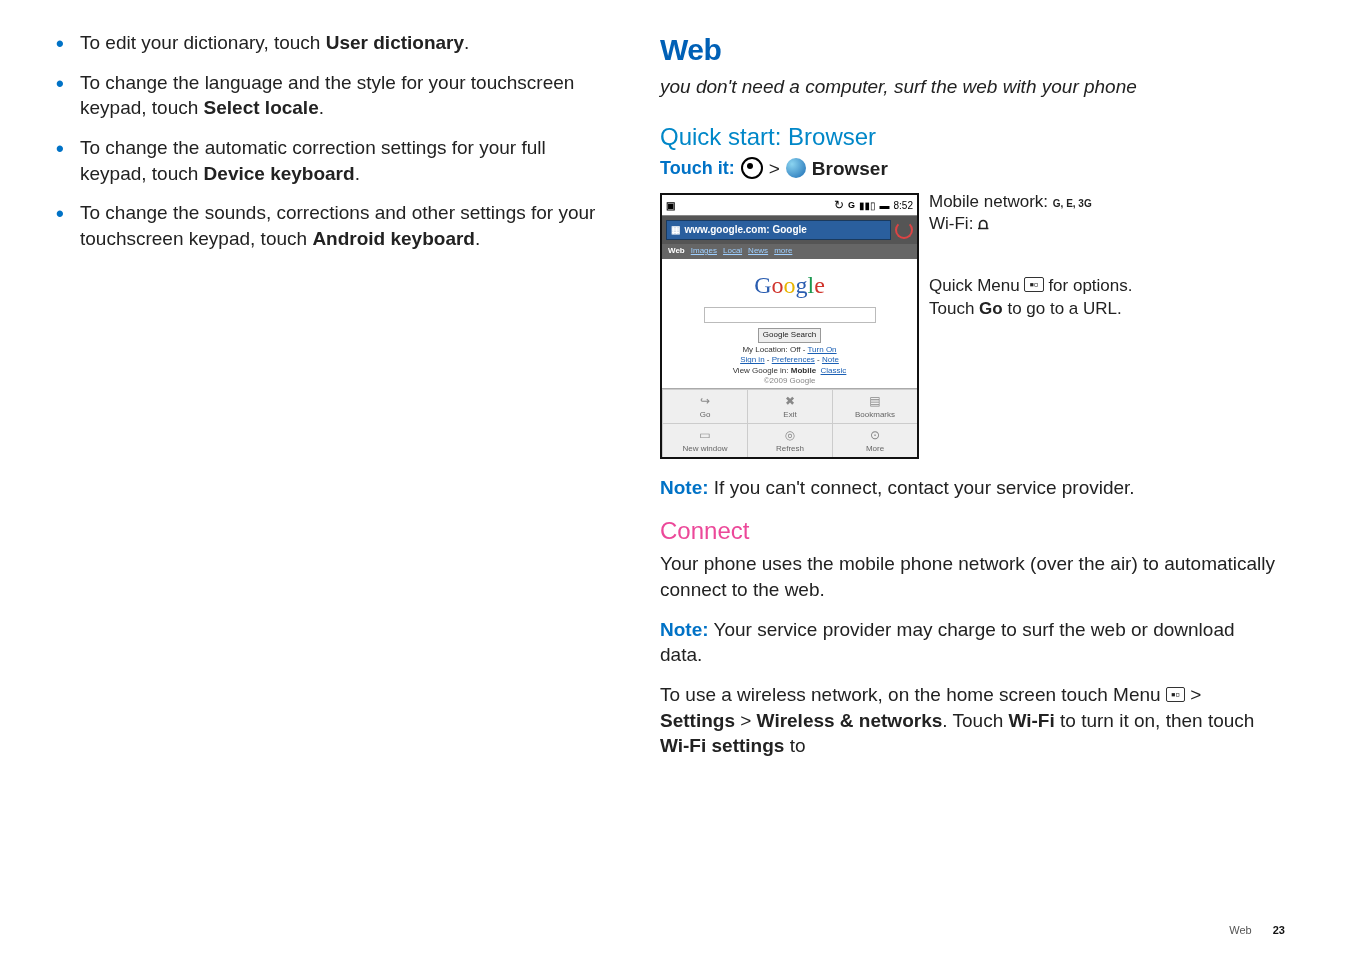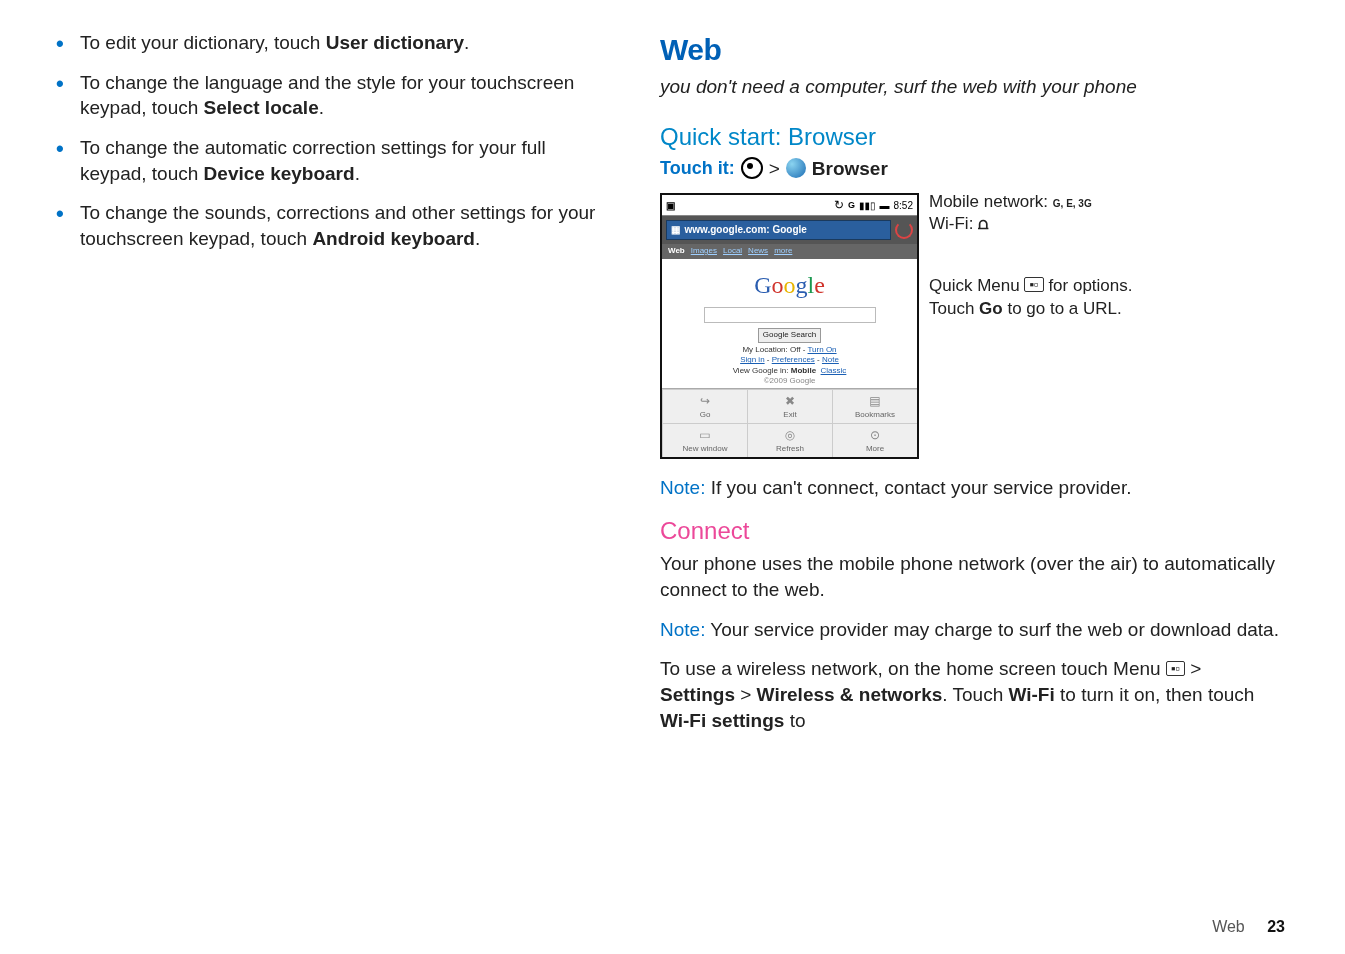--- a/index.html
+++ b/index.html
@@ -119,25 +119,25 @@
   .menu{display:grid;grid-template-columns:1fr 1fr 1fr;background:#efefef;border-top:1px solid #aaa;}
   .menu div{text-align:center;padding:3px 2px;font-size:8px;color:#666;border-top:1px solid #ccc;border-left:1px solid #ccc;}
   .menu .mi-icon{font-size:12px;display:block;color:#888;}
   .callouts{flex:1;font-size:17px;line-height:1.3;}
   .callout{position:relative;}
   .callout.c1{margin-top:-2px;margin-bottom:40px;}
   .callout-title{font-weight:bold;}
   .netlabel{font-size:17px;}
   .netbold{font-weight:bold;font-size:10px;}
   .wifi-arc{display:inline-block;font-size:16px;font-weight:bold;}
-  .note-label{color:#0072c6;font-weight:normal;}
+  .note-label{color:#0072c6;font-weight:bold;}
   .para{margin-bottom:14px;}
   h2.connect{color:#ec4899;font-size:24px;font-weight:400;margin:10px 0 4px;}
   .menu-icon{display:inline-block;border:1px solid #333;border-radius:2px;padding:0 4px;font-size:13px;line-height:1;position:relative;top:-2px;}
-  .footer{position:absolute;bottom:18px;right:60px;font-size:16px;color:#555;}
+  .footer{position:absolute;bottom:18px;right:60px;font-size:11px;color:#555;}
   .footer .num{font-weight:bold;color:#111;margin-left:18px;}
 </style>
 </head>
 <body>
 
 <div class="page">
   <div class="col">
     <ul class="bullets">
       <li>
         <span>To edit your dictionary, touch </span><span class="bold">User dictionary</span><span>.</span>

